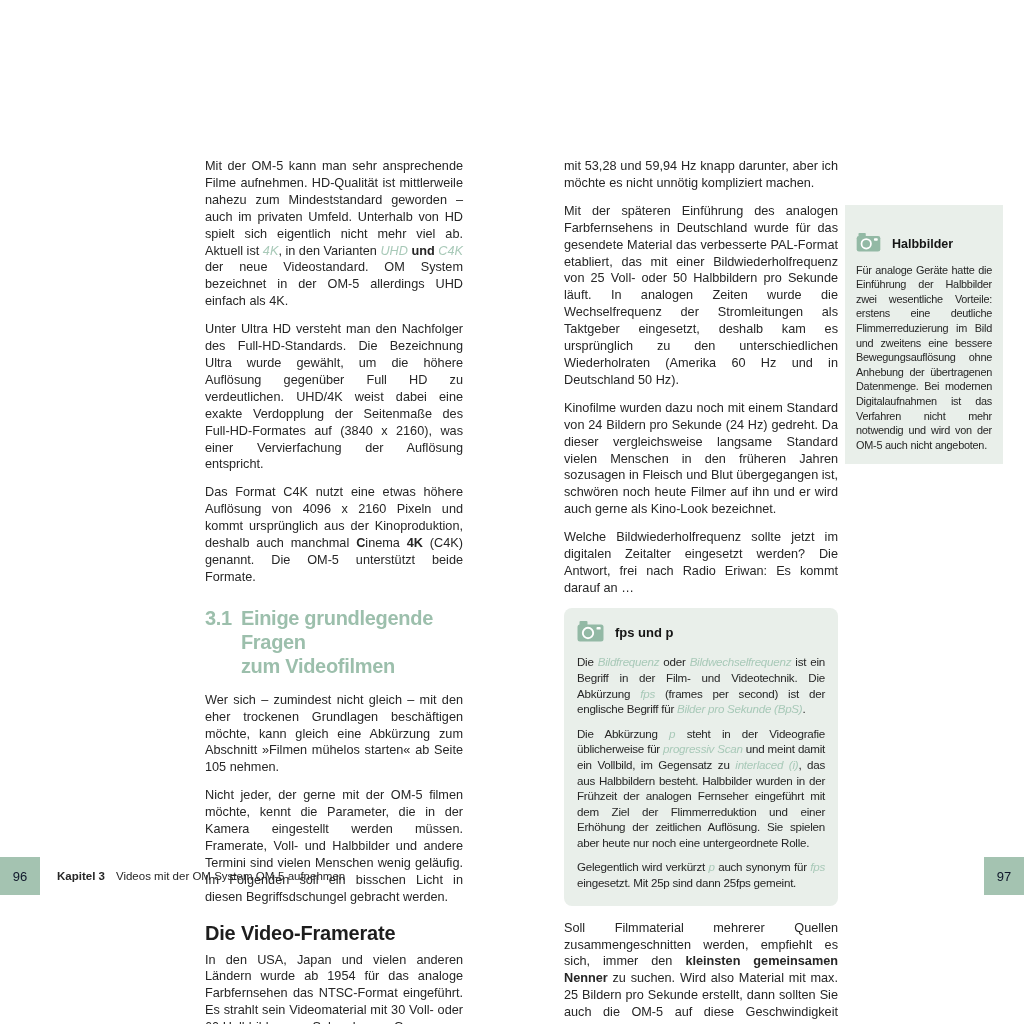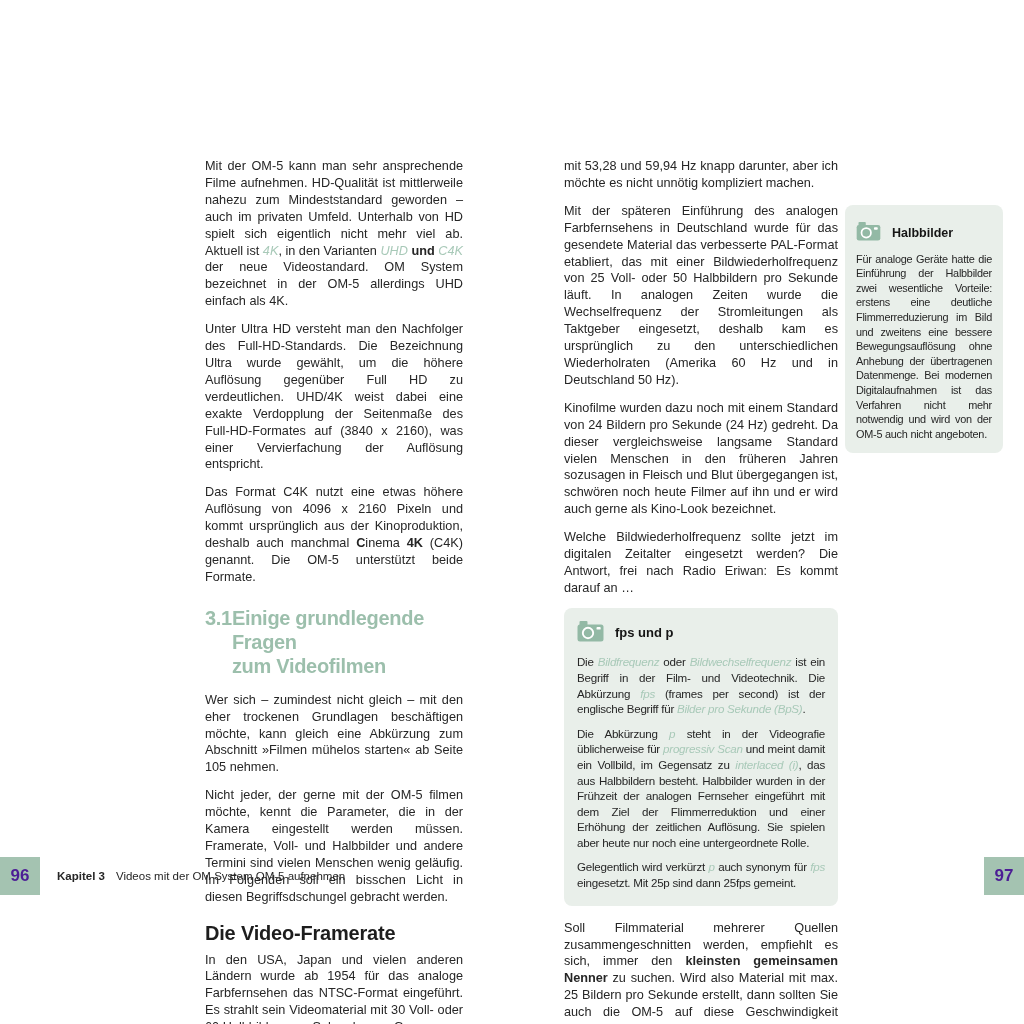--- a/index.html
+++ b/index.html
@@ -16,21 +16,21 @@
     font-family:"Liberation Sans","DejaVu Sans",sans-serif;
     color:var(--body-text);
     position:relative;
   }
   .col{position:absolute;font-size:12.7px;line-height:16.9px;text-align:justify;hyphens:auto;-webkit-hyphens:auto;}
   .col p{margin-bottom:11px;}
   .col-left{left:205px;top:158px;width:258px;}
   .col-right{left:564px;top:158px;width:274px;}
 
   .section-heading{
-    display:flex;
+    display:flex;gap:9px;
     color:var(--accent-green);
     font-weight:bold;font-size:20px;line-height:24px;
     letter-spacing:-0.3px;
     margin:20px 0 14px 0;
     text-align:left;
   }
   .subheading{
     font-weight:bold;font-size:20px;letter-spacing:-0.2px;
     color:#1d1d1d;margin:19px 0 10px 0;text-align:left;
   }
@@ -50,34 +50,34 @@
   .info-box p{margin-bottom:9px;}
   .info-box p:last-child{margin-bottom:5px;}
   .box-header{display:flex;align-items:center;gap:11px;margin-bottom:9px;}
   .box-title{font-weight:bold;font-size:13px;letter-spacing:0;color:#151515;}
   .cam-fill{fill:var(--icon-green);}
   .cam-white{fill:#ffffff;}
 
   .sidebar-box{
     position:absolute;left:845px;top:205px;width:158px;
     background:var(--box-background);
-    border-radius:8px;
-    padding:16px 11px 12px 11px;
+    border-radius:0;
+    padding:27px 11px 12px 11px;
     font-size:10.9px;line-height:14.6px;
     letter-spacing:-0.25px;
     text-align:justify;hyphens:auto;-webkit-hyphens:auto;
   }
   .sidebar-box .box-header{margin-bottom:7px;}
   .sidebar-box .box-title{font-size:12.5px;}
 
   .footer-band{position:absolute;left:0;top:857px;width:1024px;height:38px;font-size:11.5px;}
   .page-num{
     position:absolute;top:0;width:40px;height:38px;
     background:var(--page-number-background);
-    color:#4c1d95;font-size:17px;font-weight:bold;
+    color:#0f172a;font-size:13px;font-weight:normal;
     display:flex;align-items:center;justify-content:center;
   }
   .page-num-left{left:0;}
   .page-num-right{right:0;}
   .footer-left-text{position:absolute;left:57px;top:0;height:38px;display:flex;align-items:center;gap:11px;}
   .footer-right-text{position:absolute;right:54px;top:0;height:38px;display:flex;align-items:center;}
   .chapter-label{font-weight:bold;}
 </style>
 </head>
 <body>

